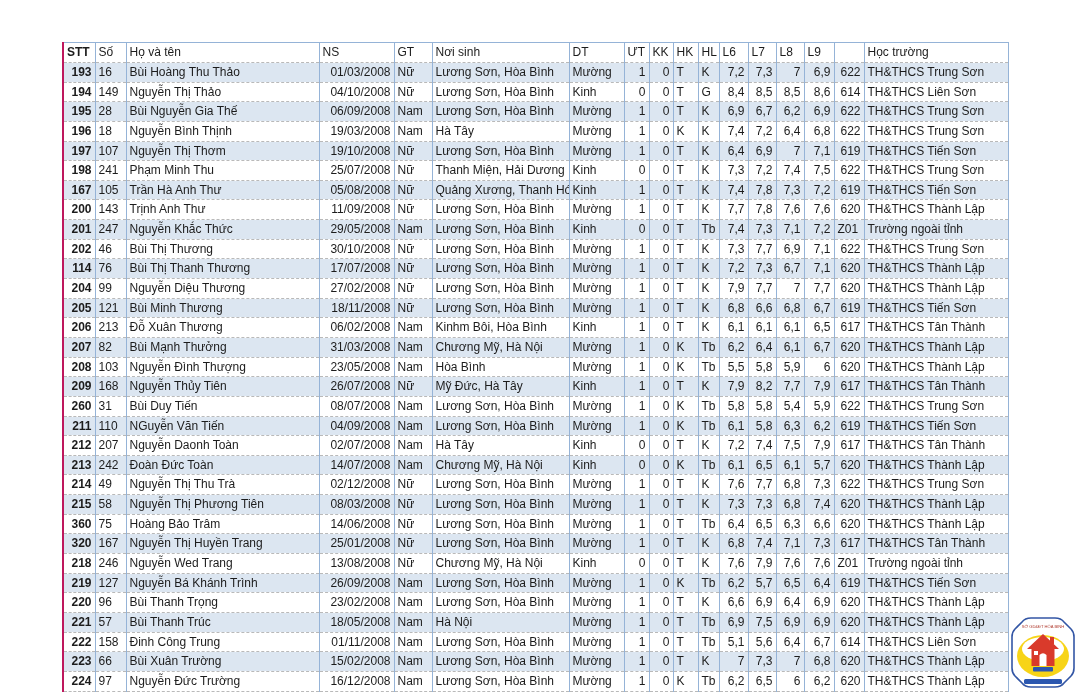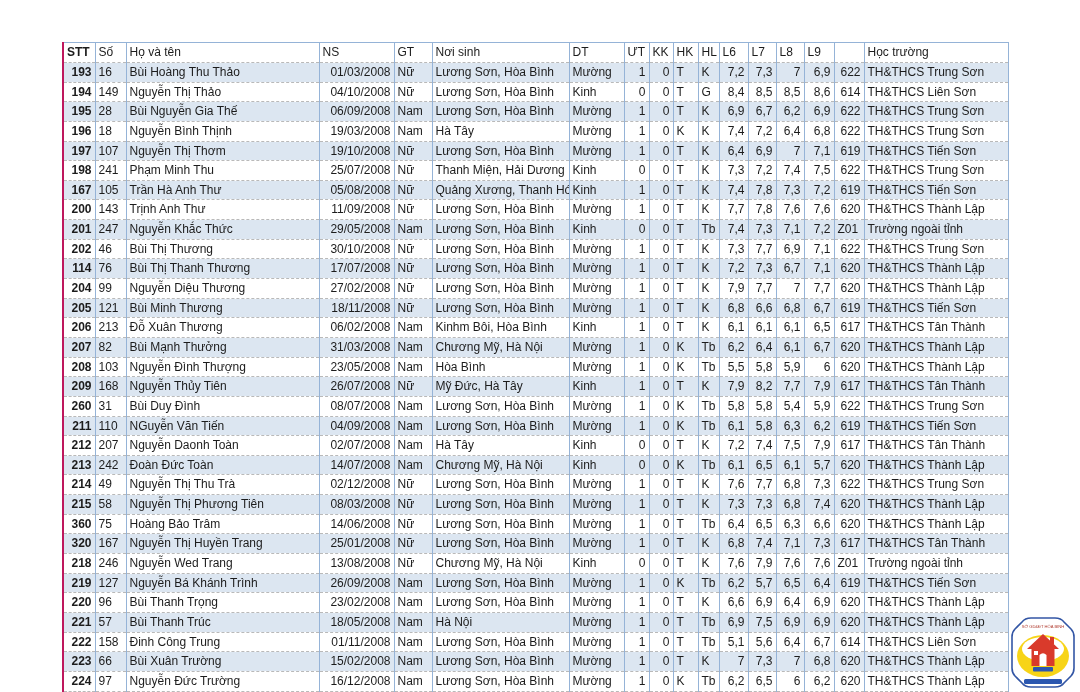--- a/index.html
+++ b/index.html
@@ -389,21 +389,21 @@
           <td class="ar">7,9</td>
           <td class="ar">8,2</td>
           <td class="ar">7,7</td>
           <td class="ar">7,9</td>
           <td class="ar">617</td>
           <td class="al">TH&amp;THCS Tân Thành</td>
         </tr>
         <tr>
           <td class="ar">260</td>
           <td class="al">31</td>
-          <td class="al">Bùi Duy Đình</td>
+          <td class="al">Bùi Duy Tiến</td>
           <td class="ar">08/07/2008</td>
           <td class="al">Nam</td>
           <td class="al">Lương Sơn, Hòa Bình</td>
           <td class="al">Mường</td>
           <td class="ar">1</td>
           <td class="ar">0</td>
           <td class="al">K</td>
           <td class="al">Tb</td>
           <td class="ar">5,8</td>
           <td class="ar">5,8</td>

